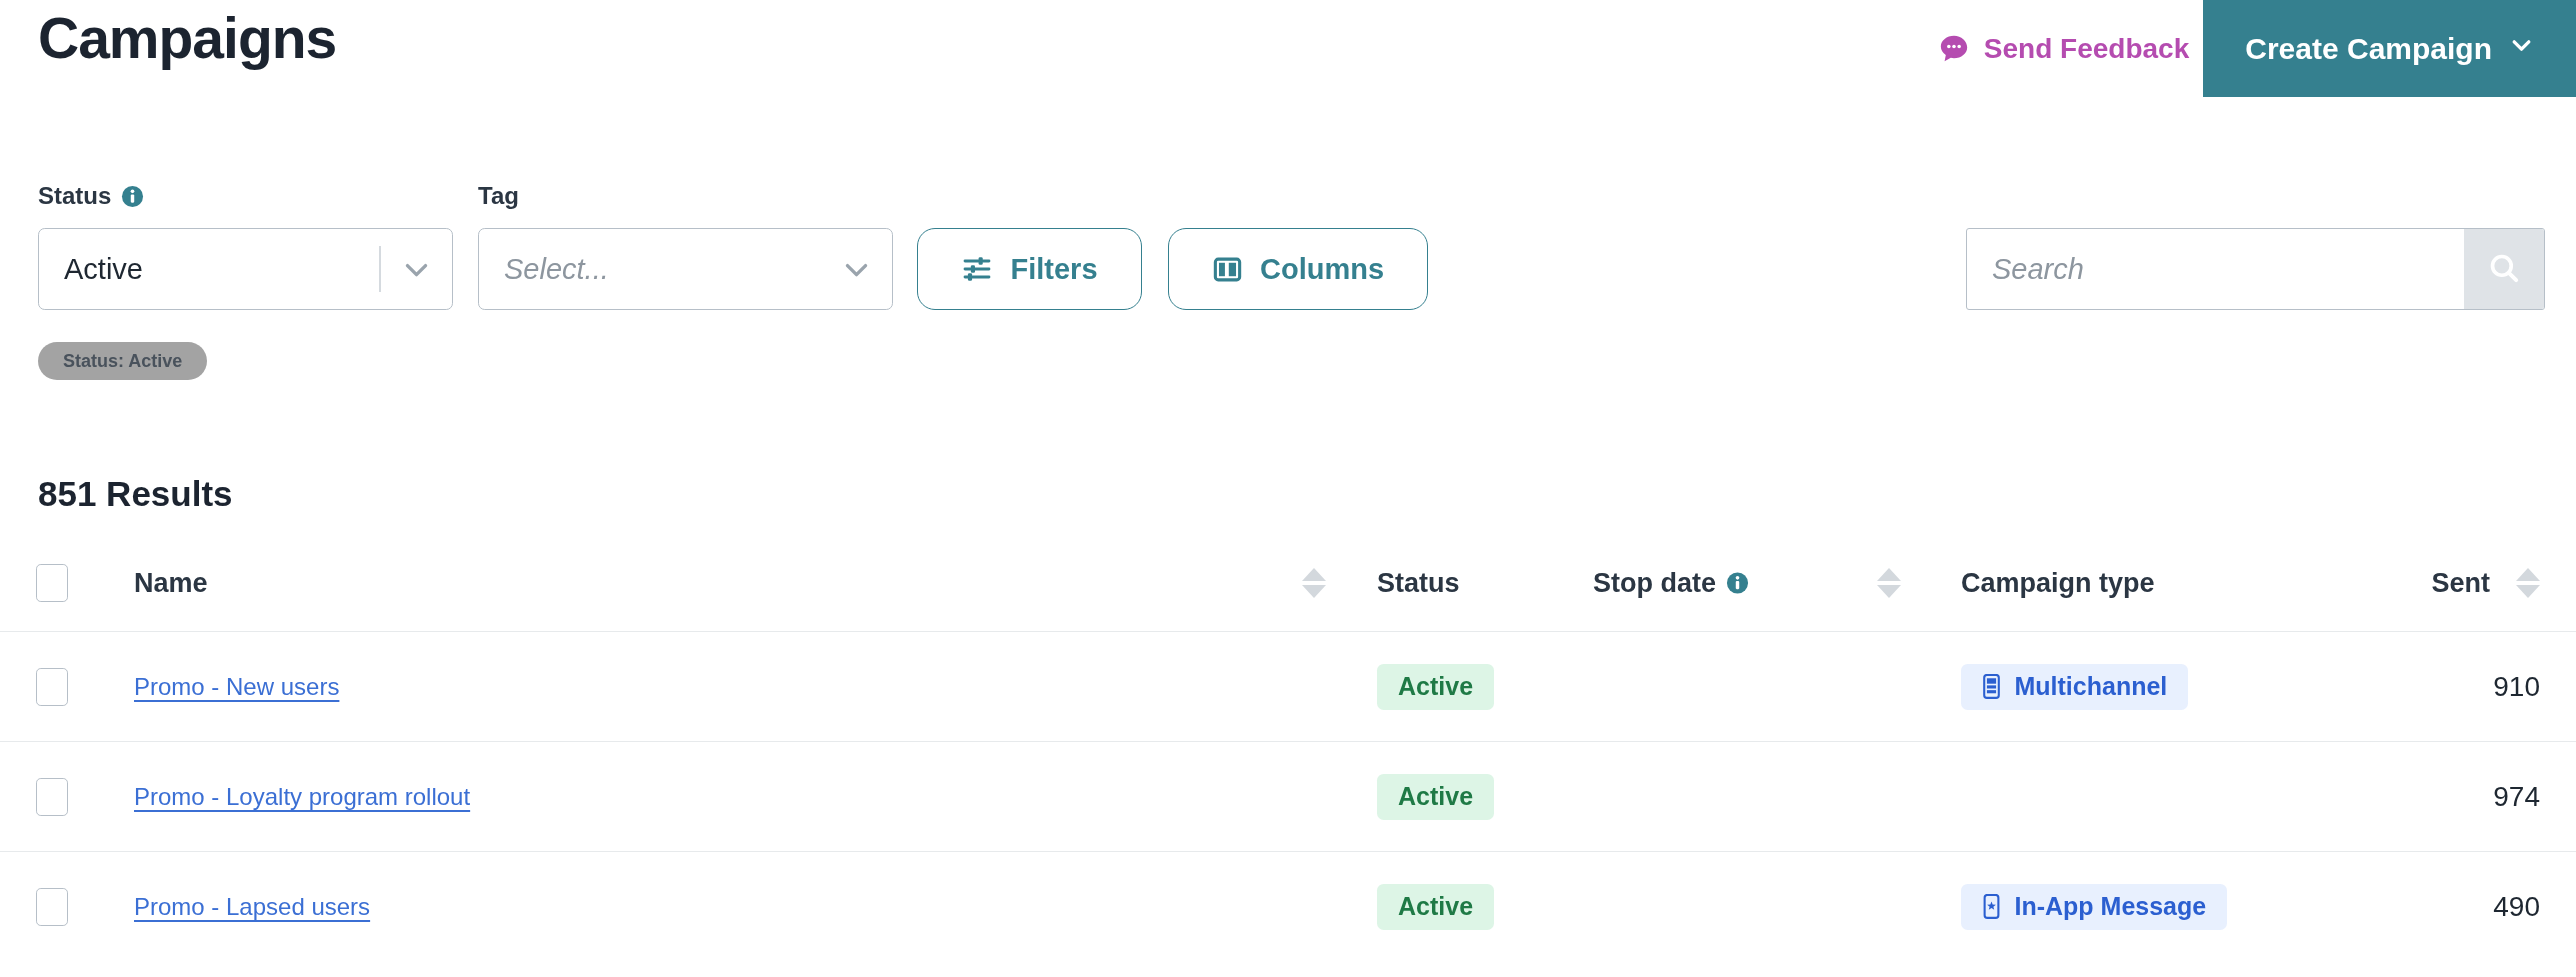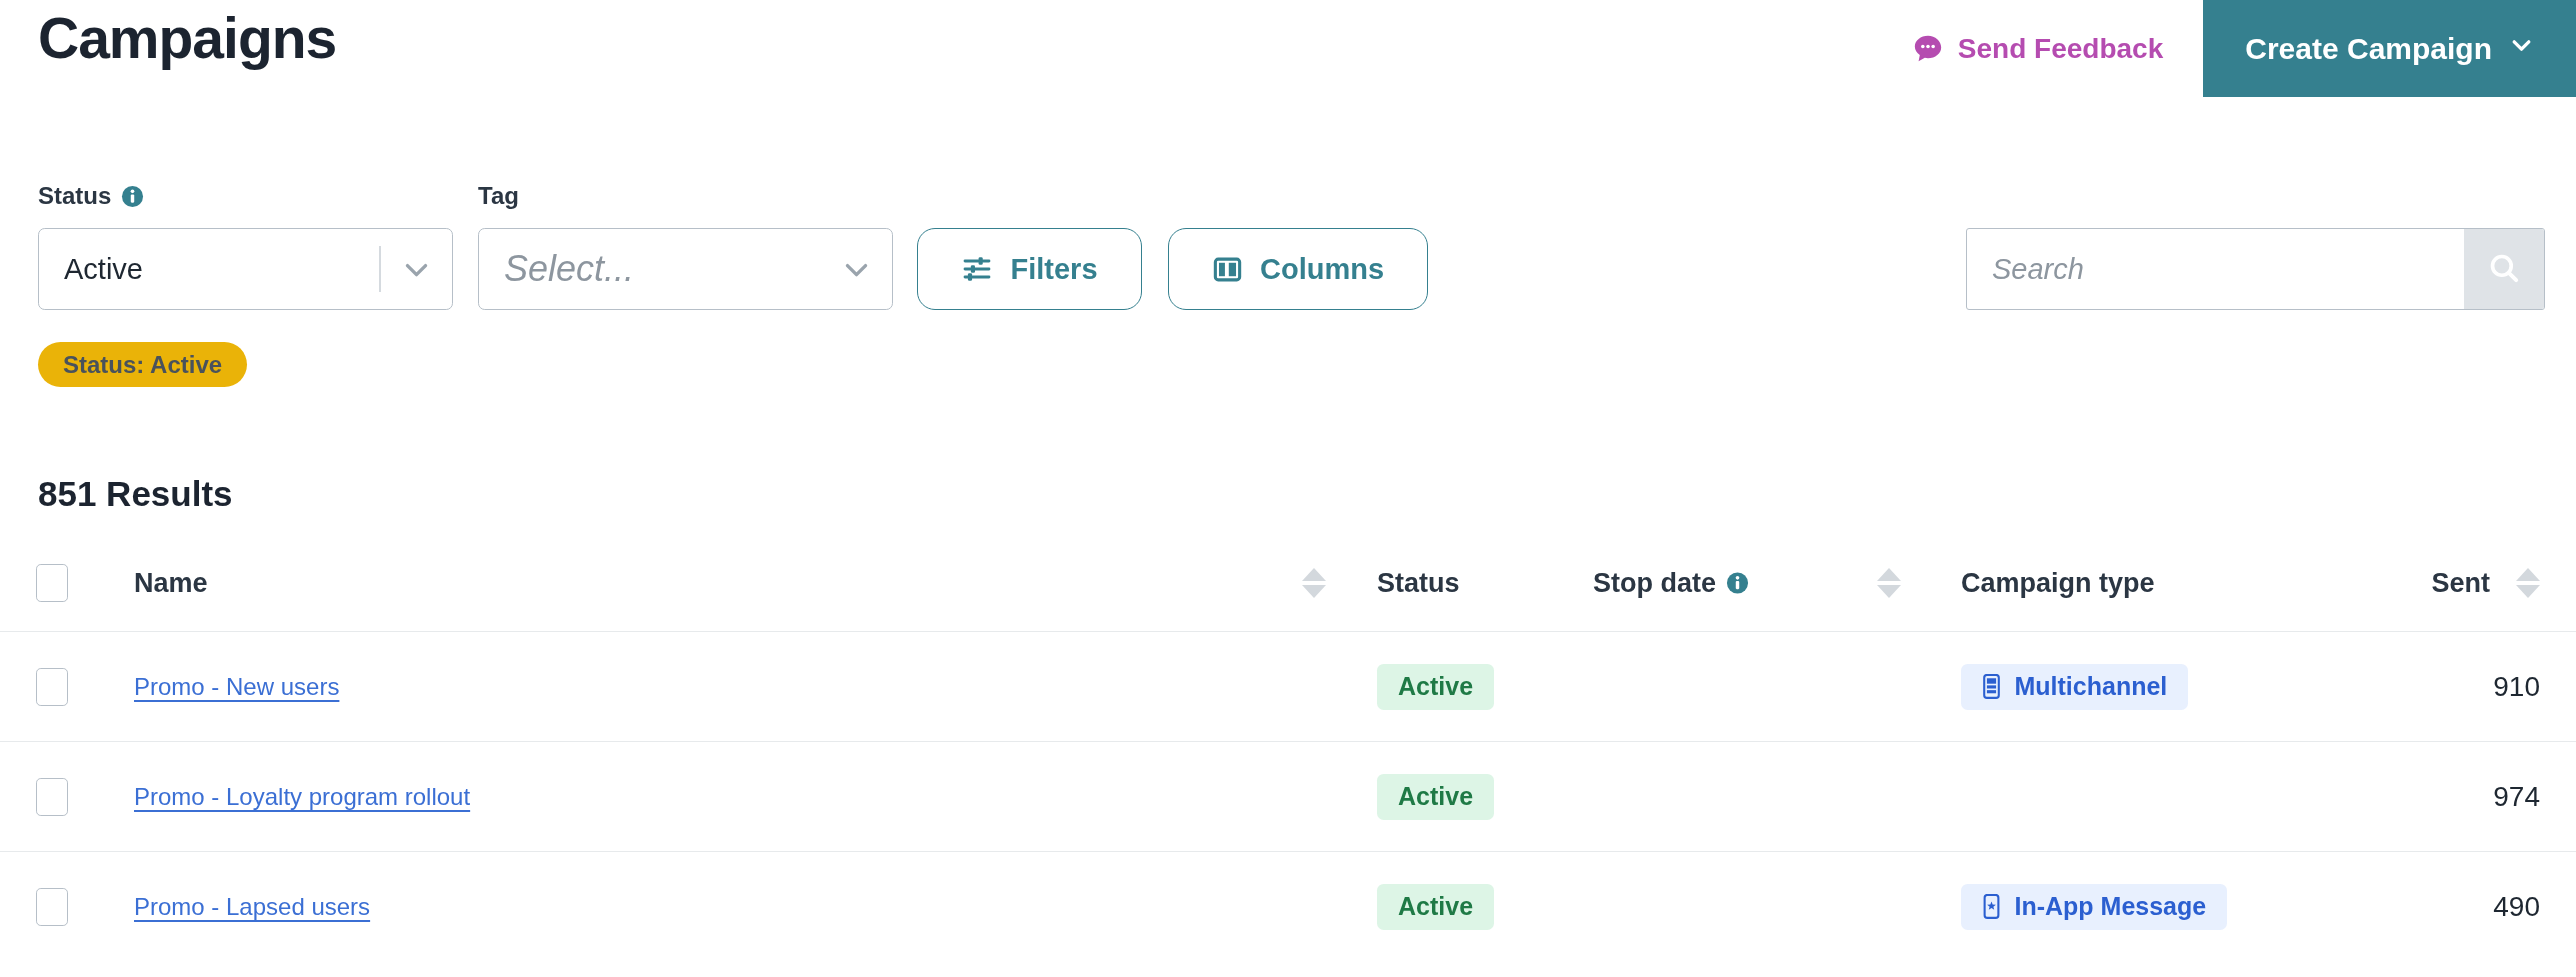--- a/index.html
+++ b/index.html
@@ -21,21 +21,21 @@
     font-size: 57px; font-weight: 700; letter-spacing:-1px;
     color:#1c2430; line-height:69px;
   }
   .header-right {
     position:absolute; right:0; top:0; height:97px;
     display:flex; align-items:center;
   }
   .feedback-link {
     display:flex; align-items:center; gap:13.4px;
     color:#b54cb0; font-size:28px; font-weight:700;
-    text-decoration:none; cursor:pointer; padding-right:40px;
+    text-decoration:none; cursor:pointer; padding-right:14px;
     white-space:nowrap;
   }
   .feedback-icon { display:flex; width:32px; height:32px; }
   .create-btn {
     display:flex; align-items:center; justify-content:center; gap:17px;
     background:#35808f; color:#fff;
     height:97px; padding:0 42px;
     font-size:30px; font-weight:700; border:none; cursor:pointer;
     white-space:nowrap;
   }
@@ -53,21 +53,21 @@
   .control {
     position:absolute; top:46px; height:82px;
     background:#fff; border:1.9px solid #b6bfc8; border-radius:6.7px;
     display:flex; align-items:center;
   }
   .sel-value {
     padding-left:25px; font-size:29px; color:#1e2731; flex:1;
     white-space:nowrap; overflow:hidden;
   }
   .sel-placeholder {
-    padding-left:25px; font-size:36px; color:#8d969f; font-style:italic; flex:1;
+    padding-left:25px; font-size:29px; color:#8d969f; font-style:italic; flex:1;
     white-space:nowrap; overflow:hidden;
   }
   .sel-divider { width:1.9px; height:46px; background:#d5dadf; margin-right:0; }
   .sel-arrow {
     width:71px; display:flex; align-items:center; justify-content:center;
     color:#9aa4ad;
   }
   .tealbtn {
     position:absolute; top:46px; height:82px;
     border:1.9px solid #35808f; border-radius:18px; background:#fff;
@@ -87,22 +87,22 @@
   }
   .searchbox input::placeholder { color:#8d969f; font-style:italic; }
   .search-btn {
     width:80px; background:#dfe3e7; border:none; cursor:pointer;
     display:flex; align-items:center; justify-content:center; color:#fff;
   }
 
   
   .chip-row { position:absolute; left:38px; top:342px; display:flex; gap:15.3px; }
   .chip {
-    background:#eab308; color:#49525c; border-radius:955px;
-    padding:8.6px 25px; font-size:24px; font-weight:700; white-space:nowrap;
+    background:#a3a3a3; color:#49525c; border-radius:955px;
+    padding:8.6px 25px; font-size:18px; font-weight:700; white-space:nowrap;
     cursor:pointer;
   }
 
   
   .results-count {
     position:absolute; left:38px; top:474px;
     font-size:35px; font-weight:700; color:#1c2430;
   }
 
   

